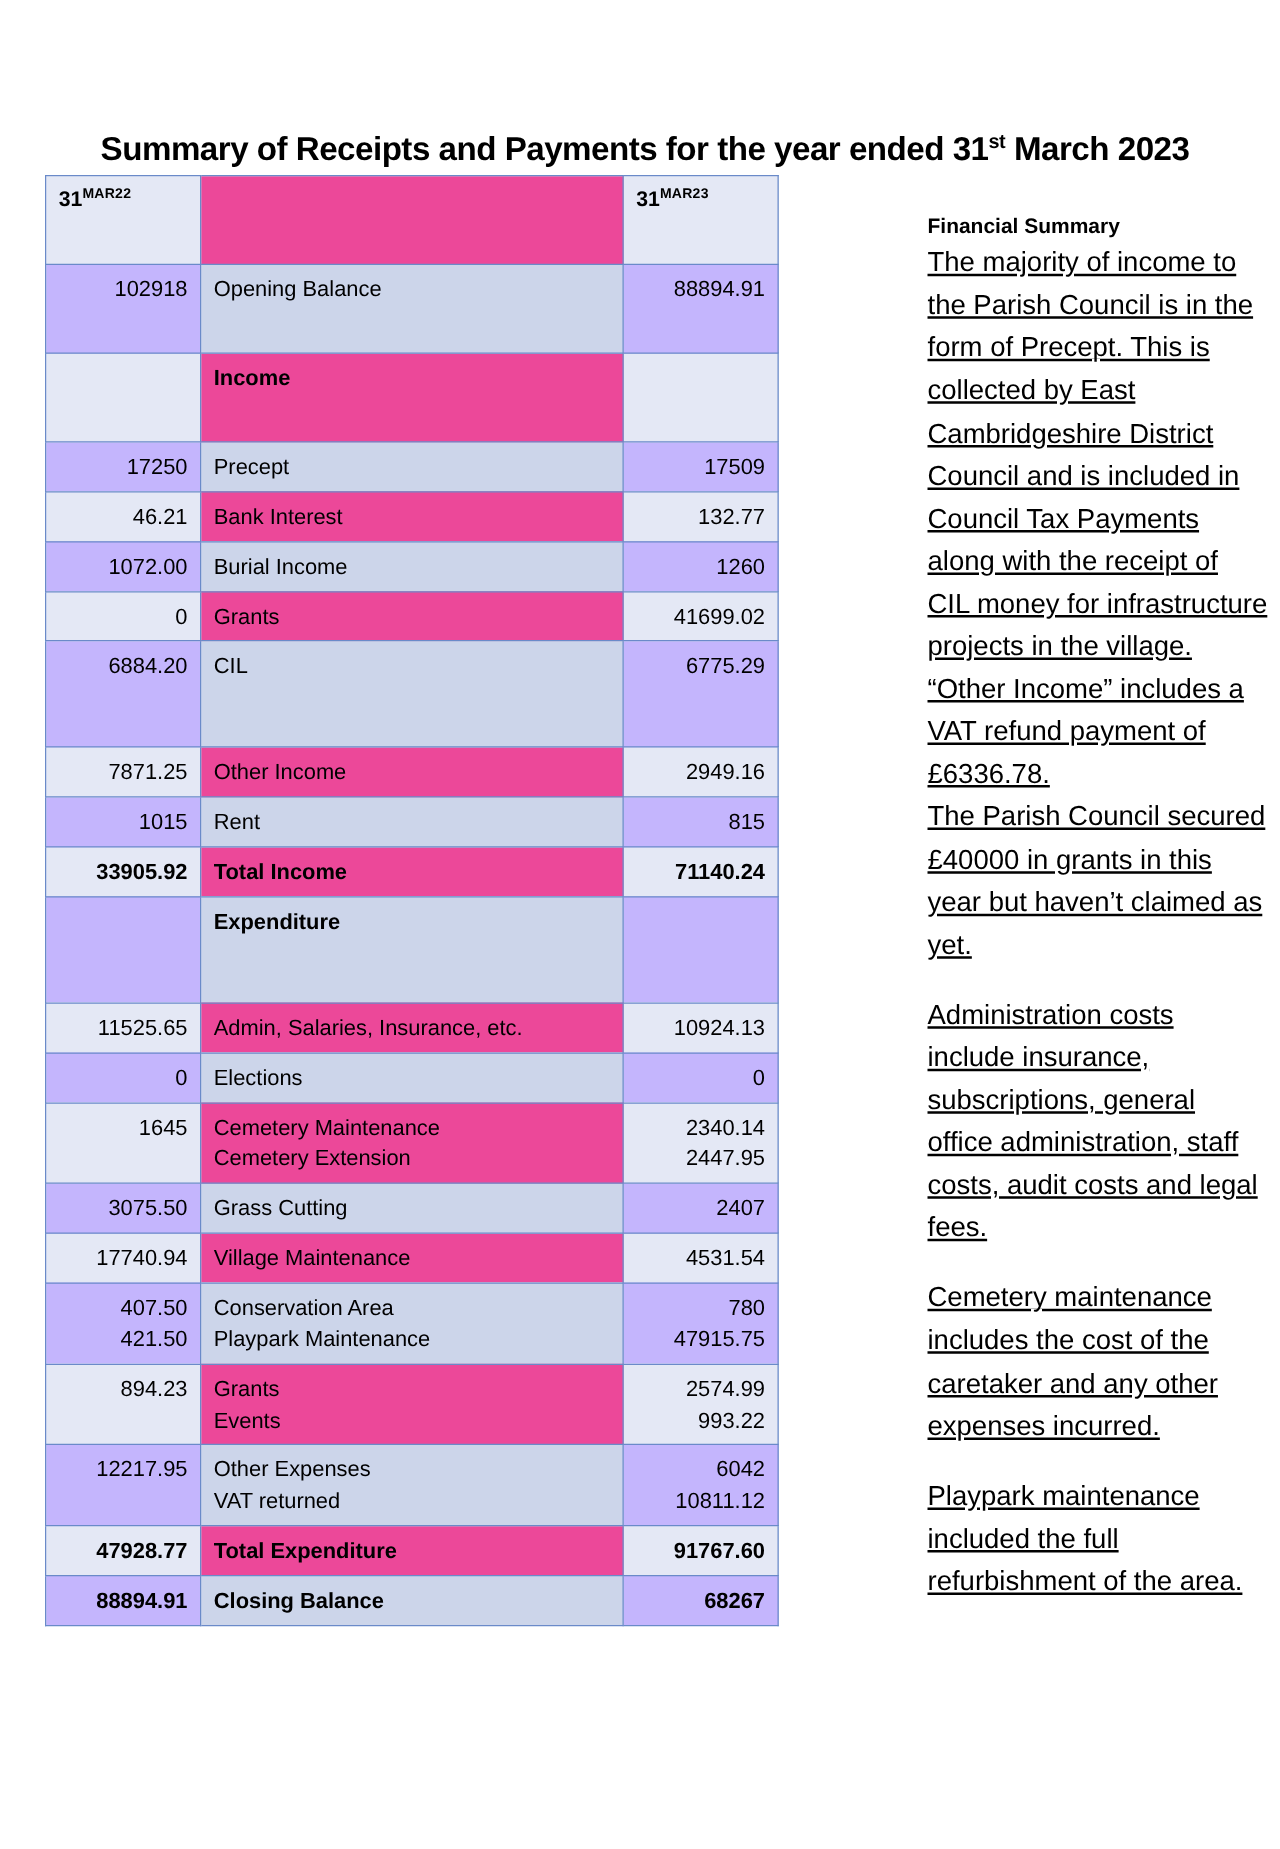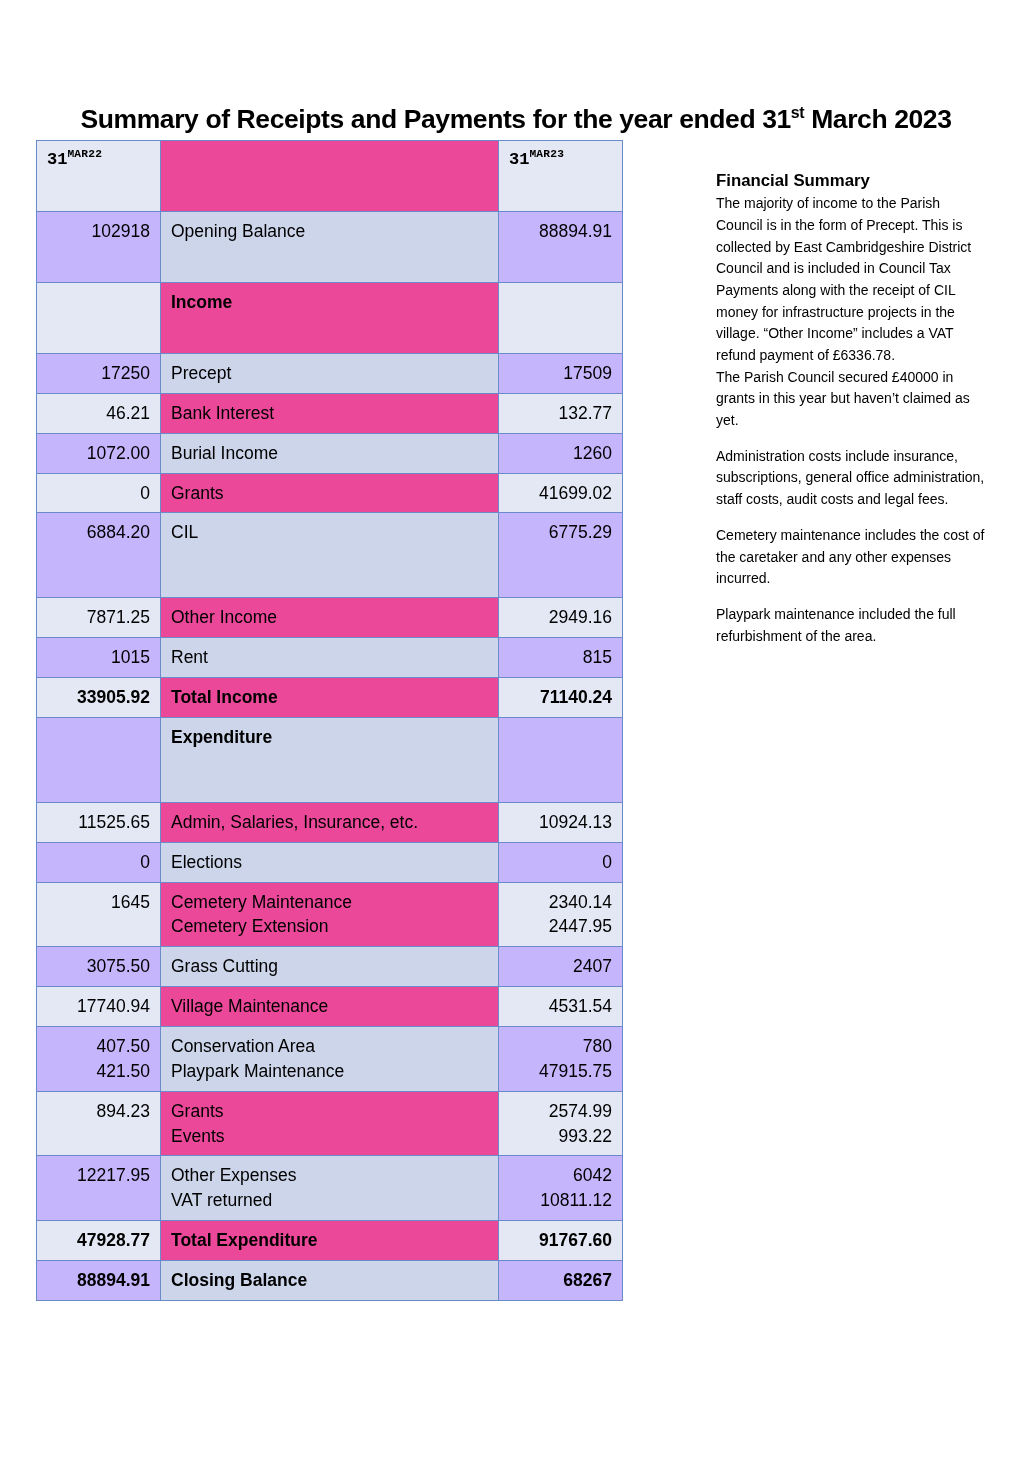--- a/index.html
+++ b/index.html
@@ -78,21 +78,21 @@
   
   tr.dark td.num  { background: #c4b5fd; }
   tr.dark td.lbl  { background: #ccd5ea; }
   
   tr.light td.num { background: #e4e8f5; }
   tr.light td.lbl { background: #ec4899; }
 
   tr.bold td { font-weight: 700; }
 
   
-  tr.hdr td { font-weight: 700; font-size: 17px; font-family: Liberation Mono, monospace; }
+  tr.hdr td { font-weight: 700; font-size: 17px; }
   tr.hdr td.lbl { }
   sup.sm {
     font-size: 0.66em;
     vertical-align: super;
     line-height: 0;
     font-weight: 700;
     letter-spacing: 0.2px;
   }
   td.hdr-left  { text-align: left; }
   td.hdr-right { text-align: left; }
@@ -101,37 +101,38 @@
   .h-tall   { height: 56px; }
   .h-xtall  { height: 70px; }
   .h-short  { height: 22px; }
 
   
   tr.section td.lbl { font-weight: 700; }
 
   
   .summary {
     position: absolute;
-    left: 716px;
+    left: 742px;
     top: 150px;
     width: 272px;
     font-size: 16.3px;
     line-height: 1.55;
   }
   .summary h2 {
     margin: 0 0 0px 0;
     font-size: 16.8px;
     font-weight: 700;
     line-height: 1.5;
   }
   .summary p {
     margin: 0;
-    font-size: 14px;
+    font-size: 22px;
     line-height: 1.55;
     white-space: pre-line;
+    text-decoration: underline;
   }
   .summary p.gap {
     margin-top: 1.0em;
   }
 </style>
 </head>
 <body>
 
 <div class="page">
 

